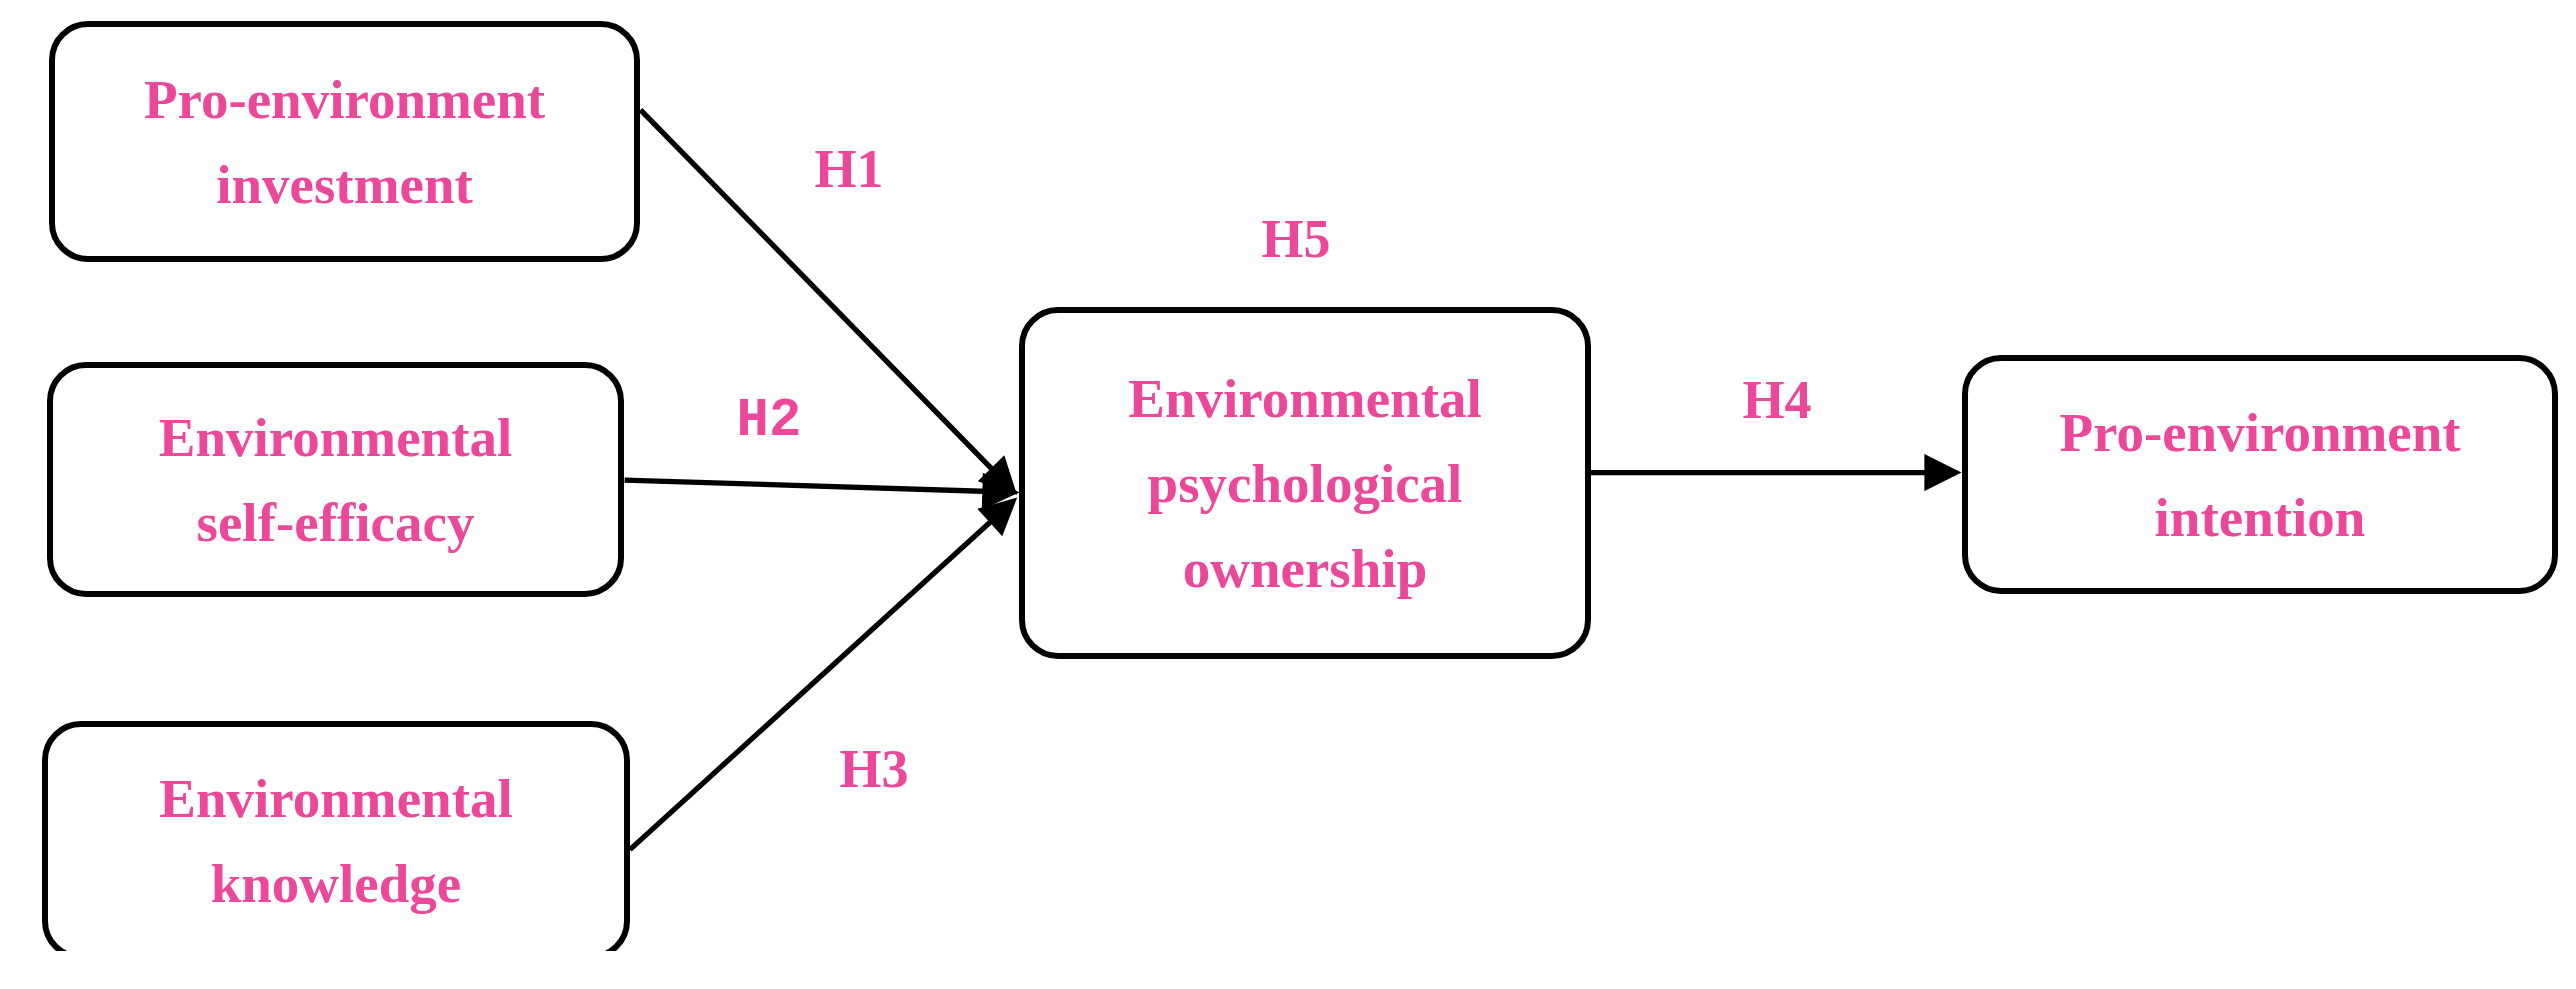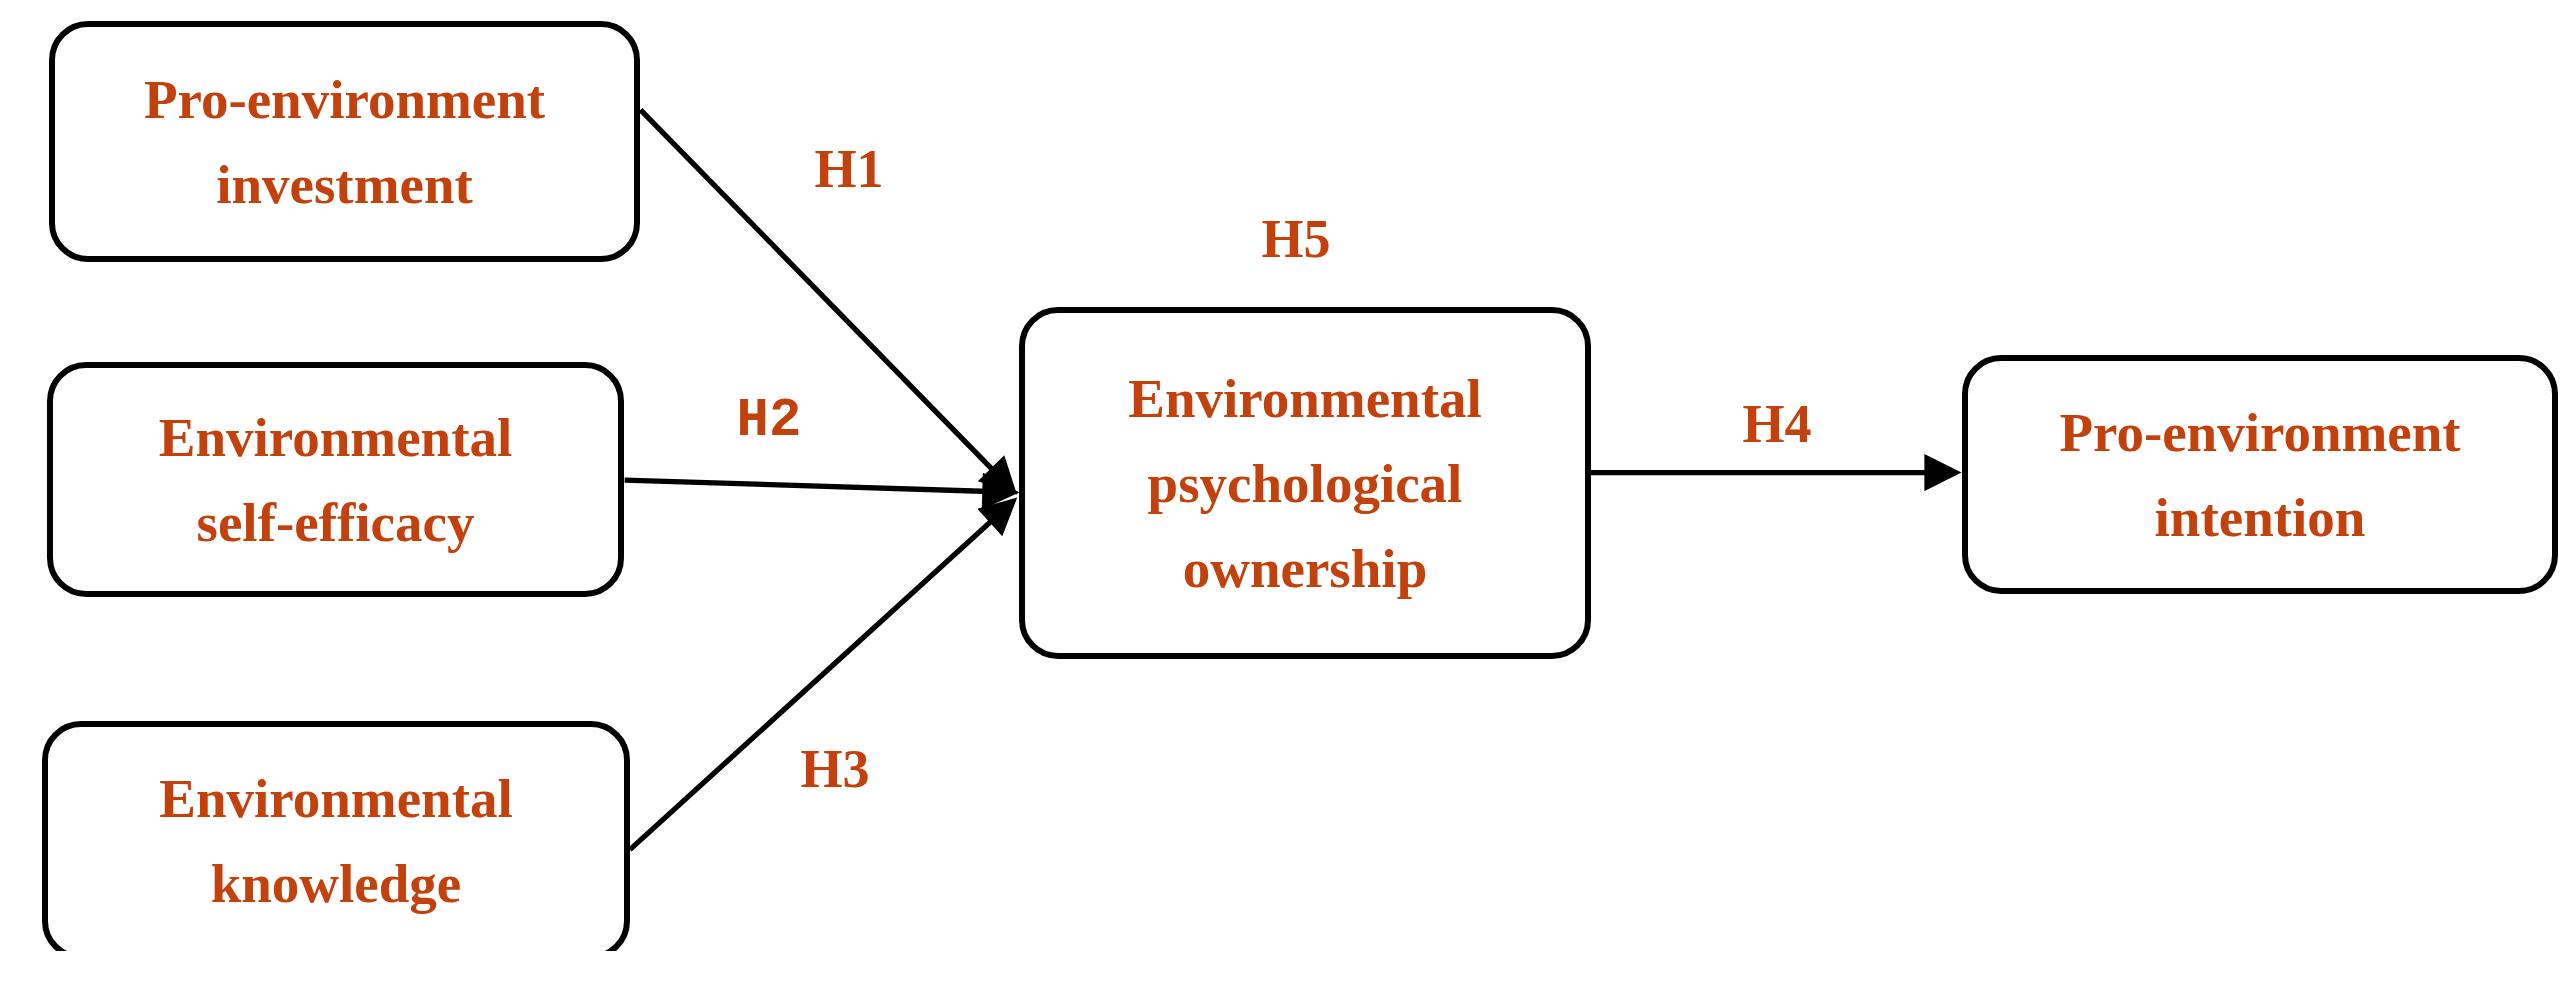--- a/index.html
+++ b/index.html
@@ -6,21 +6,21 @@
     margin: 0;
     padding: 0;
     background: #ffffff;
   }
   .canvas {
     position: relative;
     width: 2576px;
     height: 951px;
     background: #ffffff;
     font-family: "Liberation Serif", "DejaVu Serif", serif;
-    color: #c2410c;
+    color: #ec4899;
     overflow: hidden;
   }
   .arrows-layer {
     position: absolute;
     left: 0;
     top: 0;
     width: 2576px;
     height: 989px;
   }
   .node {
@@ -50,22 +50,22 @@
   }
   
   .node-investment { left: 49px;   top: 21px;  width: 591px; height: 241px; }
   .node-efficacy   { left: 47px;   top: 362px; width: 577px; height: 235px; }
   .node-knowledge  { left: 42px;   top: 721px; width: 588px; height: 239px; }
   .node-ownership  { left: 1019px; top: 307px; width: 572px; height: 352px; }
   .node-intention  { left: 1962px; top: 355px; width: 596px; height: 239px; }
   
   .label-h1 { left: 849px; top: 169px; }
   .label-h2 { left: 769px; top: 421px; font-family: Liberation Mono, monospace; }
-  .label-h3 { left: 835px; top: 769px; }
-  .label-h4 { left: 1777px; top: 400px; margin-top: 24px; }
+  .label-h3 { left: 874px; top: 769px; }
+  .label-h4 { left: 1777px; top: 400px; }
   .label-h5 { left: 1296px; top: 239px; }
 </style>
 </head>
 <body>
 
 <div class="canvas">
 
   <svg class="arrows-layer" viewBox="0 0 3400 1306" xmlns="http://www.w3.org/2000/svg" aria-hidden="true">
     <defs>
       <marker id="ah" viewBox="0 0 10 10" refX="8.5" refY="5" markerWidth="8" markerHeight="7" orient="auto-start-reverse">

